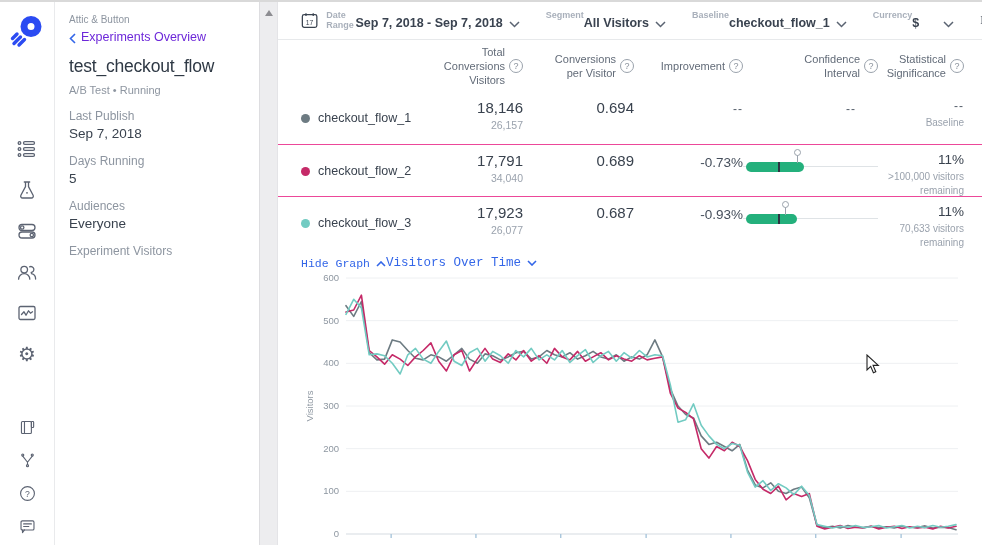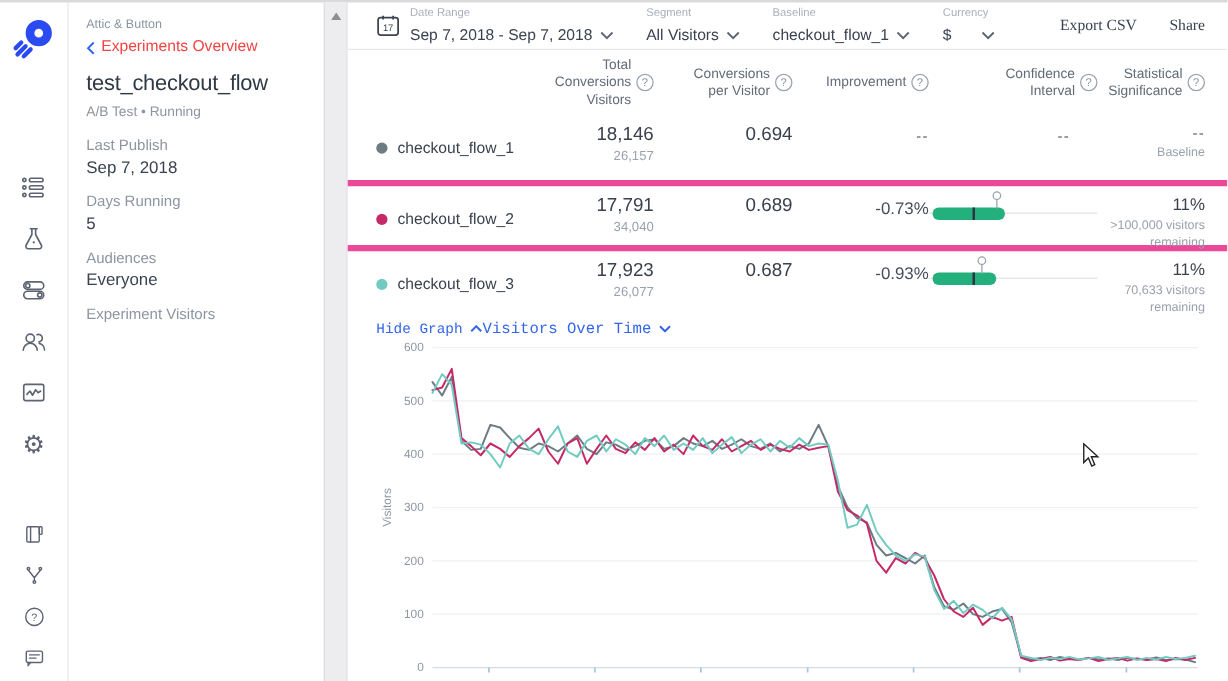--- a/index.html
+++ b/index.html
@@ -15,21 +15,21 @@
   .rail-group-top { margin-top:82px; display:flex; flex-direction:column; gap:15px; align-items:center; }
   .rail-group-bottom { margin-top:auto; margin-bottom:6px; display:flex; flex-direction:column; gap:7px; align-items:center; }
   .rail-btn { width:26px; height:26px; display:flex; align-items:center; justify-content:center; cursor:pointer; }
   .rail-btn svg { stroke:#5c6372; fill:none; stroke-width:1.3; stroke-linecap:round; stroke-linejoin:round; }
   .glyph { font-family:"DejaVu Sans", sans-serif; font-size:20px; color:#5c6372; line-height:1; }
 
   
   .panel { width:204px; flex:0 0 204px; padding:12px 10px 0 14px; }
   .project-name { font-size:10px; color:#8d95a0; }
   .back-link { margin-top:5px; display:flex; align-items:flex-end; gap:5px;
-    color:#ef4444; font-size:12.5px; cursor:pointer; }
+    color:#6d28d9; font-size:12.5px; cursor:pointer; }
   .back-link svg { stroke:#3366e8; fill:none; stroke-width:1.6; }
   .exp-title { margin-top:12px; font-size:17.5px; font-weight:500; color:#2f3945; letter-spacing:-0.2px; }
   .exp-meta { margin-top:7px; font-size:11px; color:#8d95a0; }
   .field { margin-top:13px; }
   .field-label { font-size:12px; color:#8d95a0; }
   .field-value { margin-top:3px; font-size:13.5px; color:#39424e; }
 
   
   .scrollstrip { width:19px; flex:0 0 19px; background:#ededef;
     border-left:1px solid #dddde0; border-right:1px solid #e4e4e7; cursor:pointer; }
@@ -37,41 +37,41 @@
     border-left:4.5px solid transparent; border-right:4.5px solid transparent;
     border-bottom:6px solid #8d8d92; }
 
   
   .main { flex:1; position:relative; overflow:hidden; }
 
   .topbar { height:38px; display:flex; align-items:center; padding-left:23px; padding-right:18px;
     border-bottom:1px solid #e7e9eb; }
   .filter { display:flex; align-items:center; margin-right:26px; cursor:pointer; }
   .cal-icon { margin-right:8px; }
-  .filter-text { display:flex; flex-direction:column; }
+  .filter-text { display:flex; flex-direction:row;font-weight:bold; }
   .filter-label { font-size:9px; color:#a9b0bb; }
   .filter-value-row { display:flex; align-items:center; gap:6px; margin-top:4px; }
   .filter-value { font-size:12.5px; color:#3a4350; white-space:nowrap; }
   .caret svg { stroke:#5b6472; fill:none; stroke-width:1.5; }
   .caret-blue svg { stroke:#3366e8; fill:none; stroke-width:1.6; }
   .filter-currency .filter-value-row { gap:24px; }
   .topbar-actions { margin-left:auto; display:flex; gap:26px;font-family:Liberation Serif, serif; }
   .topbar-action { font-size:12.5px; color:#3a4350; cursor:pointer; white-space:nowrap; }
 
   
   .grid { display:grid; grid-template-columns:125px 97px 111px 109px 135px 1fr;
     padding:0 18px 0 23px; }
   .thead { height:52px; align-items:center; }
   .th { display:flex; justify-content:flex-end; align-items:center; gap:4px; }
   .th-text { text-align:right; font-size:11px; line-height:1.3; color:#626b78; }
   .qmark { width:14px; height:14px; border:1px solid #9aa2ac; border-radius:50%;
     font-size:9px; color:#8a929c; display:flex; align-items:center; justify-content:center;
     flex:0 0 14px; cursor:pointer; }
   .trow { height:52px; }
-  .trow + .trow { border-top:5px solid #ec4899; }
+  .trow + .trow { border-top:1px solid #ec4899; }
   .cell-name { display:flex; align-items:center; gap:8px; }
   .dot { width:9px; height:9px; border-radius:50%; flex:0 0 9px; }
   .variant-name { font-size:12.5px; color:#39424e; }
   .cell-num { text-align:right; padding-top:7px; }
   .num-main { font-size:15px; color:#39424e; }
   .num-sub { font-size:10.5px; color:#9aa2ad; margin-top:3px; }
   .cell-imp { text-align:right; padding-top:10px; font-size:13.5px; color:#454e5b; }
   .cell-sig { text-align:right; padding-top:7px; }
   .sig-main { font-size:13.5px; color:#39424e; }
   .sig-note { font-size:10px; color:#9aa2ad; margin-top:3px; line-height:1.35; }

